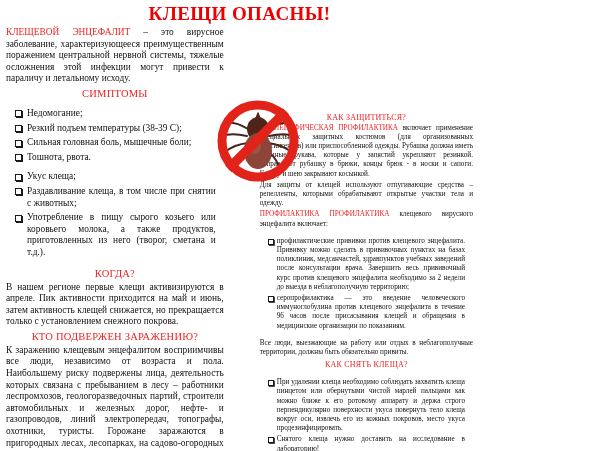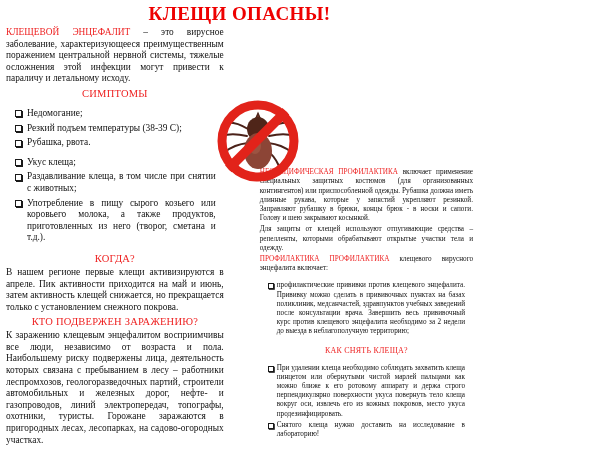--- a/index.html
+++ b/index.html
@@ -192,55 +192,59 @@
     <div class="col-left">
 
       <p class="para">
         <span class="lead">КЛЕЩЕВОЙ ЭНЦЕФАЛИТ</span><span> – это вирусное заболевание, характеризующееся преимущественным поражением центральной нервной системы, тяжелые осложнения этой инфекции могут привести к параличу и летальному исходу.</span>
       </p>
 
       <h2 class="section-head">СИМПТОМЫ</h2>
       <ul class="bullets">
         <li>Недомогание;</li>
         <li>Резкий подъем температуры (38-39 С);</li>
-        <li>Рубашка, рвота.</li>
+        <li>Сильная головная боль, мышечные боли;</li>
+        <li>Тошнота, рвота.</li>
       </ul>
 
       <ul class="bullets">
         <li>Укус клеща;</li>
         <li>Раздавливание клеща, в том числе при снятии с животных;</li>
         <li>Употребление в пищу сырого козьего или коровьего молока, а также продуктов, приготовленных из него (творог, сметана и т.д.).</li>
       </ul>
 
       <h2 class="section-head">КОГДА?</h2>
       <p class="para">В нашем регионе первые клещи активизируются в апреле. Пик активности приходится на май и июнь, затем активность клещей снижается, но прекращается только с установлением снежного покрова.</p>
 
       <h2 class="section-head">КТО ПОДВЕРЖЕН ЗАРАЖЕНИЮ?</h2>
       <p class="para">К заражению клещевым энцефалитом восприимчивы все люди, независимо от возраста и пола. Наибольшему риску подвержены лица, деятельность которых связана с пребыванием в лесу – работники леспромхозов, геологоразведочных партий, строители автомобильных и железных дорог, нефте- и газопроводов, линий электропередач, топографы, охотники, туристы. Горожане заражаются в пригородных лесах, лесопарках, на садово-огородных участках.</p>
 
     </div>
 
     <div class="col-right">
 
+      <h2 class="section-head">КАК ЗАЩИТИТЬСЯ?</h2>
 
       <p class="para">
         <span class="lead">НЕСПЕЦИФИЧЕСКАЯ ПРОФИЛАКТИКА</span><span> включает применение специальных защитных костюмов (для организованных контингентов) или приспособленной одежды. Рубашка должна иметь длинные рукава, которые у запястий укрепляют резинкой. Заправляют рубашку в брюки, концы брюк - в носки и сапоги. Голову и шею закрывают косынкой.</span>
       </p>
 
       <p class="para">Для защиты от клещей используют отпугивающие средства – репелленты, которыми обрабатывают открытые участки тела и одежду.</p>
 
 
       <p class="para">
         <span class="lead">ПРОФИЛАКТИКА ПРОФИЛАКТИКА</span><span> клещевого вирусного энцефалита включает:</span>
       </p>
 
       <ul class="bullets">
         <li>профилактические прививки против клещевого энцефалита. Прививку можно сделать в прививочных пунктах на базах поликлиник, медсанчастей, здравпунктов учебных заведений после консультации врача. Завершить весь прививочный курс против клещевого энцефалита необходимо за 2 недели до выезда в неблагополучную территорию;</li>
-      </ul>
-
+        <li>серопрофилактика — это введение человеческого иммуноглобулина против клещевого энцефалита в течение 96 часов после присасывания клещей и обращения в медицинские организации по показаниям.</li>
+      </ul>
+
+      <p class="para">Все люди, выезжающие на работу или отдых в неблагополучные территории, должны быть обязательно привиты.</p>
 
       <h2 class="section-head">КАК СНЯТЬ КЛЕЩА?</h2>
       <ul class="bullets">
         <li>При удалении клеща необходимо соблюдать захватить клеща пинцетом или обернутыми чистой марлей пальцами как можно ближе к его ротовому аппарату и держа строго перпендикулярно поверхности укуса повернуть тело клеща вокруг оси, извлечь его из кожных покровов, место укуса продезинфицировать.</li>
         <li>Снятого клеща нужно доставить на исследование в лабораторию!</li>
       </ul>
 
     </div>
   </div>
 </div>

